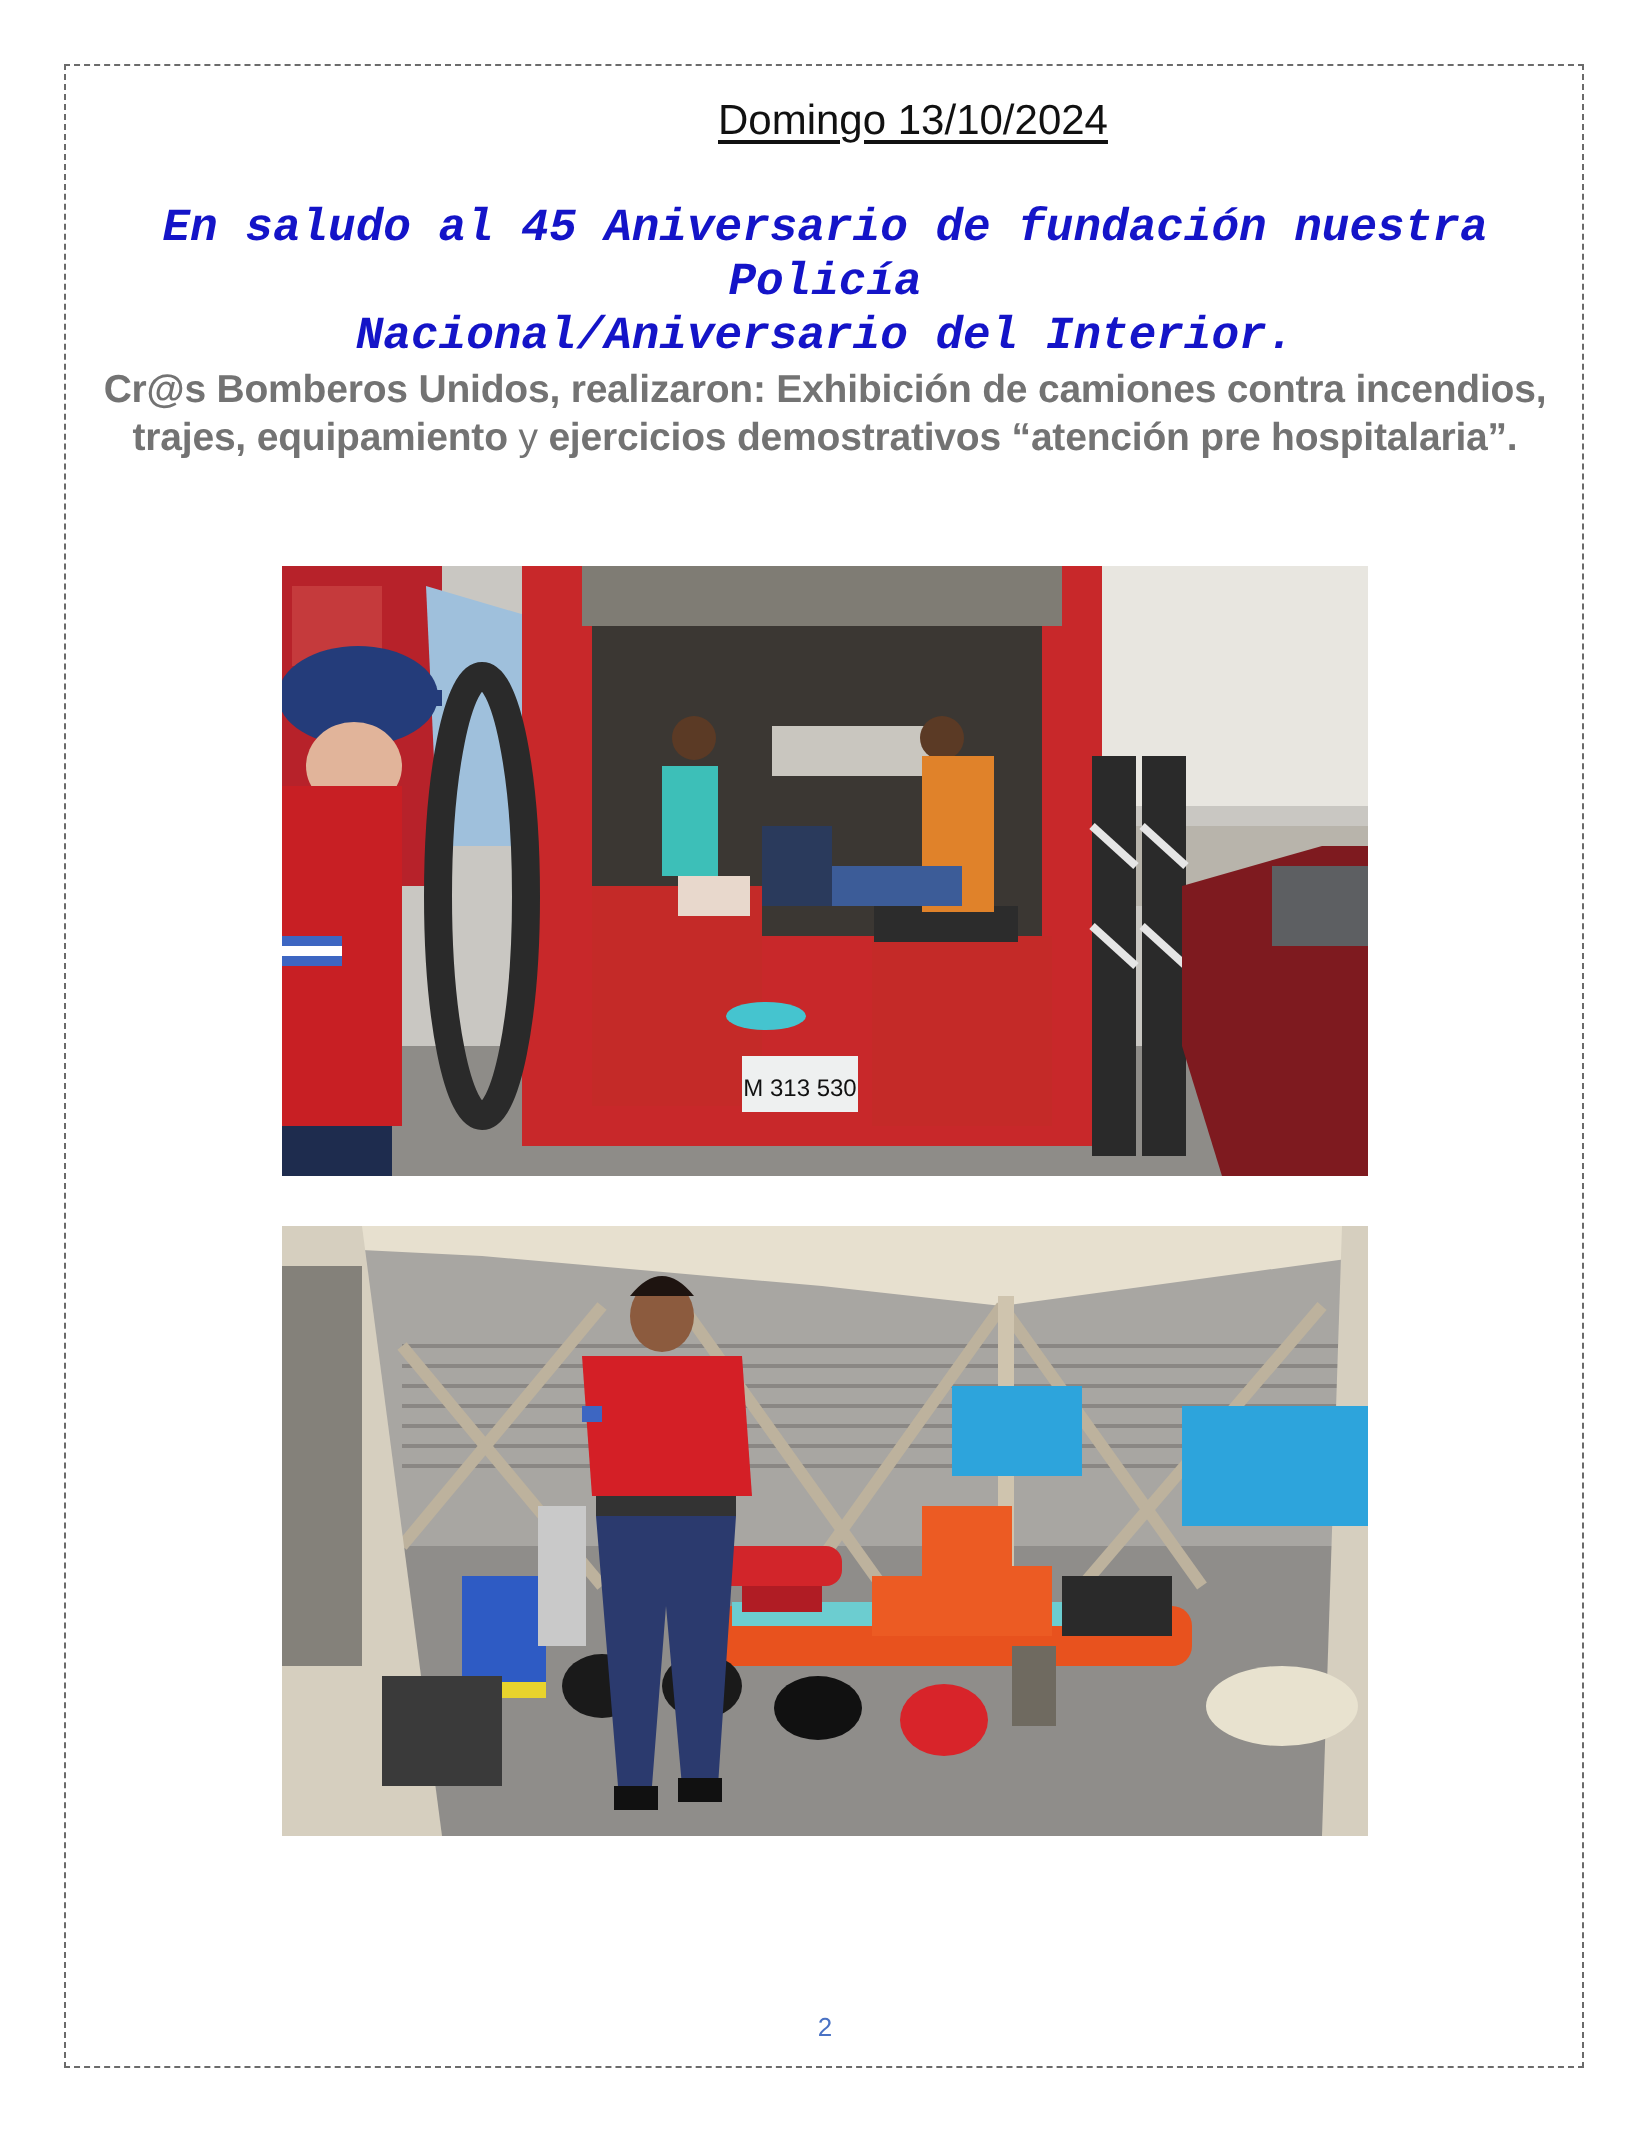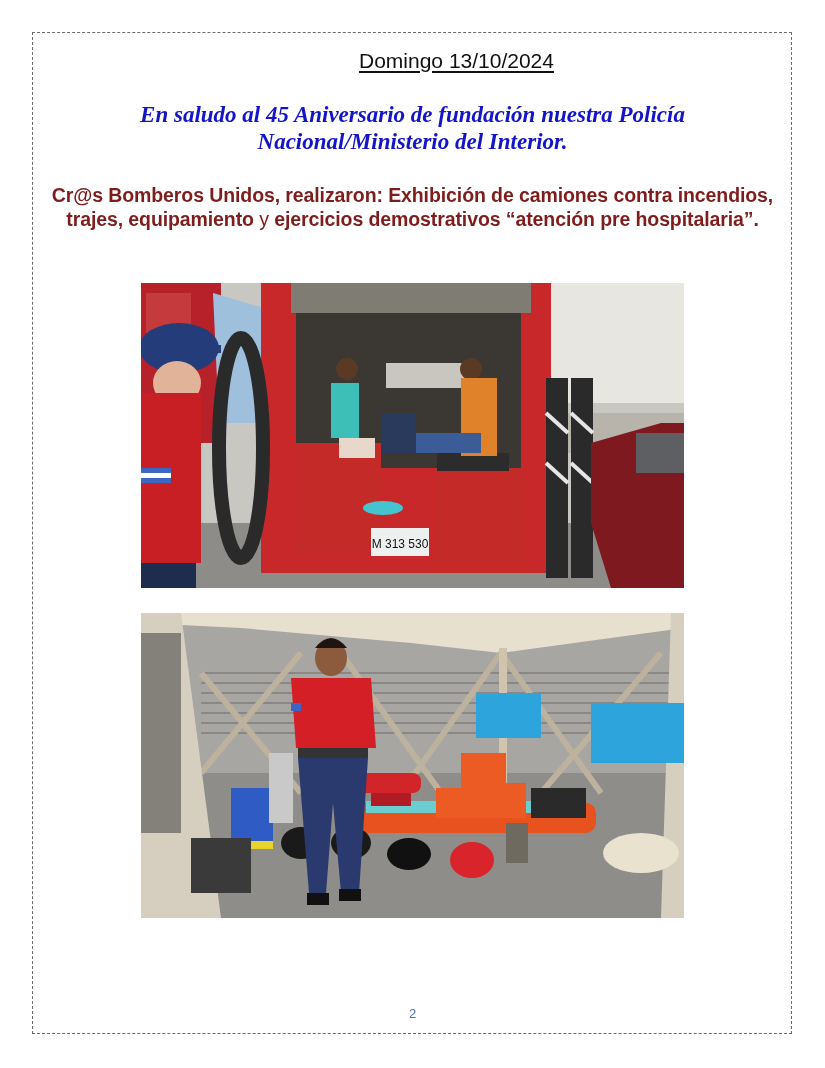--- a/index.html
+++ b/index.html
@@ -8,27 +8,27 @@
     position: absolute; left: 32px; top: 32px; width: 760px; height: 1002px;
     border: 1px dashed #6b6b6b; box-sizing: border-box;
   }
   .date {
     position: absolute; left: 0; width: 825px; top: 49px; text-align: center;
     font-family: "Liberation Sans", sans-serif; font-size: 21px; color: #111;
     text-decoration: underline; text-underline-offset: 3px; padding-left: 44px;
   }
   .heading {
     position: absolute; left: 60px; width: 705px; top: 101px; text-align: center;
-    font-family: Liberation Serif, serif; font-style: italic; font-weight: bold;
+    font-family: Liberation Mono, monospace; font-style: italic; font-weight: bold;
     font-size: 23px; line-height: 27px; color: #1414c8;
   }
   .desc {
     position: absolute; left: 45px; width: 735px; top: 183px; text-align: center;
     font-family: "Liberation Sans", sans-serif; font-weight: bold; font-size: 19.5px;
-    line-height: 24px; color: #7f1d1d; letter-spacing: -0.1px;
+    line-height: 24px; color: #737373; letter-spacing: -0.1px;
   }
   .desc .normal { font-weight: normal; }
   .photo {
     position: absolute; left: 141px; width: 629px; height: 305px; overflow: hidden;
   }
   .photo1 { top: 283px; }
   .photo2 { top: 613px; }
   .photo svg { display: block; width: 543px; height: 305px; }
   .page-number {
     position: absolute; left: 0; width: 825px; top: 1006px; text-align: center;
@@ -37,21 +37,21 @@
 </style>
 </head>
 <body>
 
 <div class="page-border"></div>
 
 <div class="date">Domingo 13/10/2024</div>
 
 <div class="heading">
   <div>En saludo al 45 Aniversario de fundación nuestra Policía</div>
-  <div>Nacional/Ministerio del Interior.</div>
+  <div>Nacional/Aniversario del Interior.</div>
 </div>
 
 <div class="desc">
   <span>Cr@s Bomberos Unidos, realizaron: Exhibición de camiones contra incendios, trajes, equipamiento</span><span class="normal"> y </span><span>ejercicios demostrativos “atención pre hospitalaria”.</span>
 </div>
 
 <div class="photo photo1">
   <svg viewBox="0 0 543 305" xmlns="http://www.w3.org/2000/svg" preserveAspectRatio="none">
 
     <rect x="0" y="0" width="543" height="305" fill="#c9c7c2"></rect>

